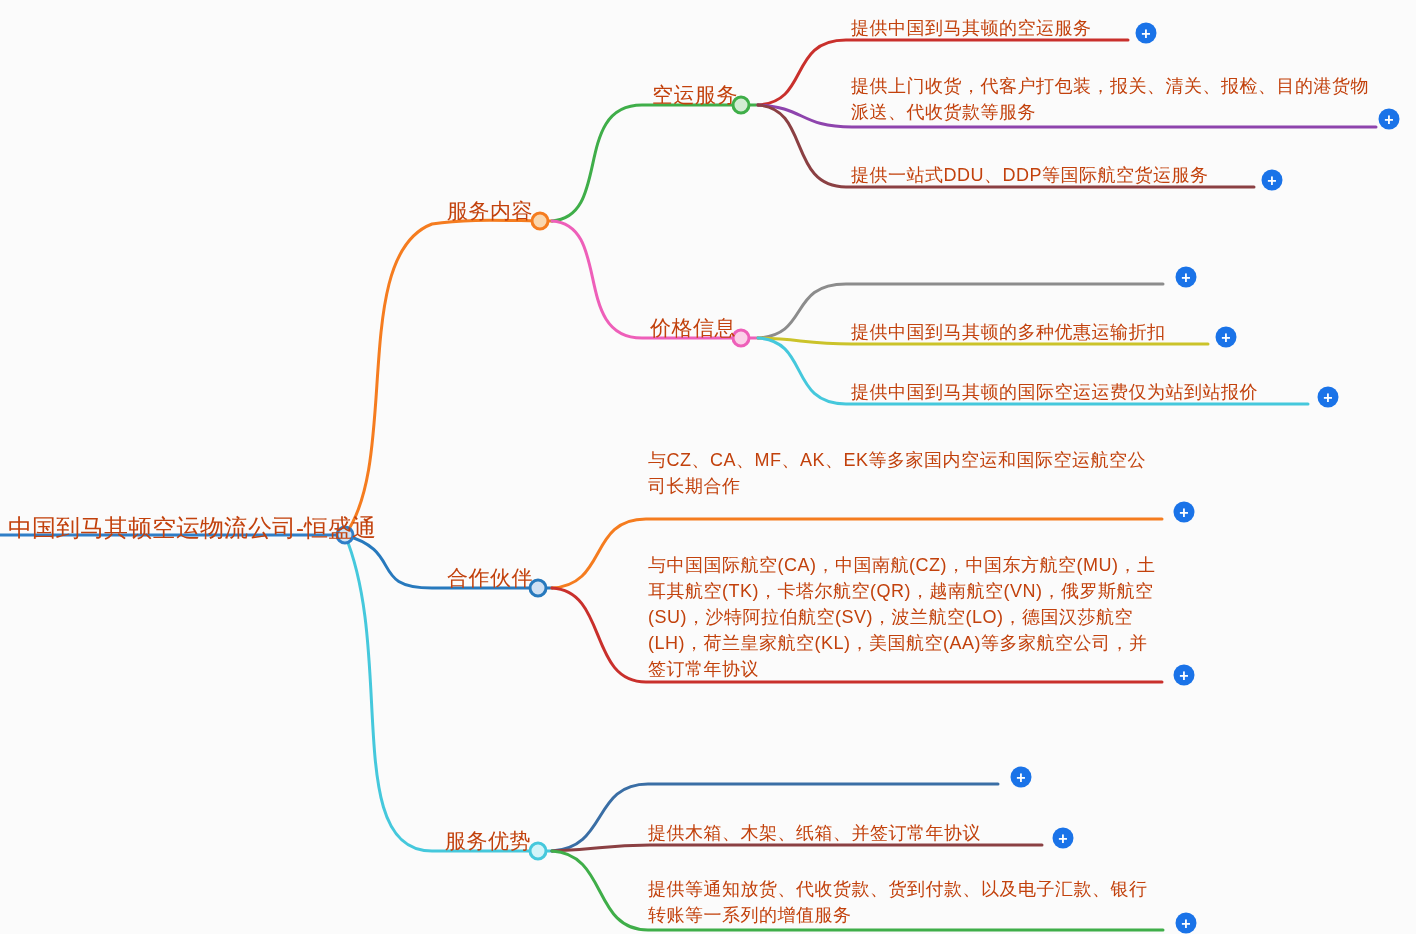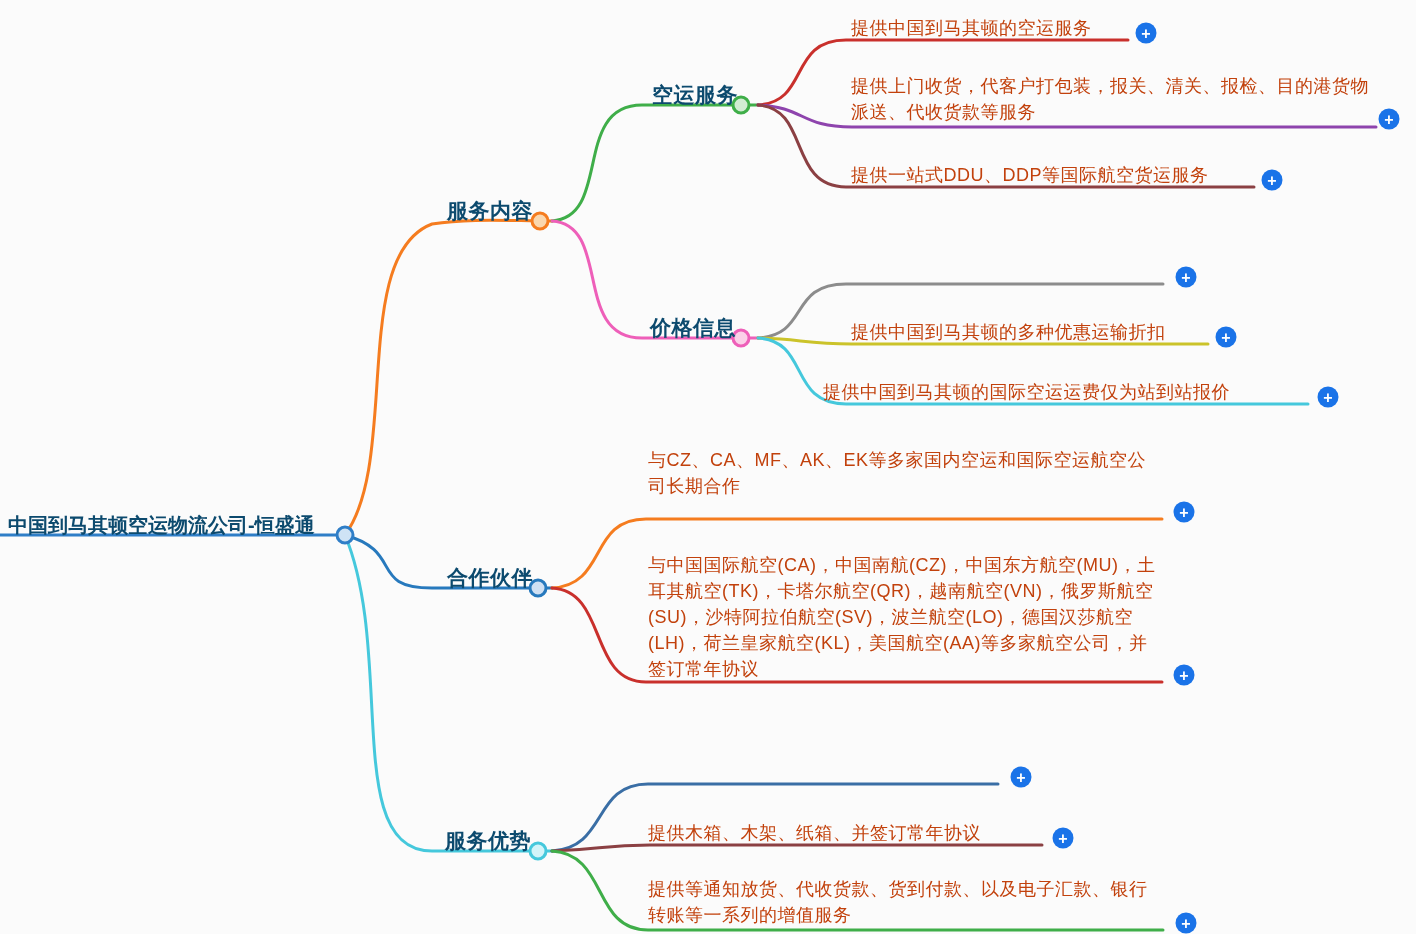--- a/index.html
+++ b/index.html
@@ -2,24 +2,24 @@
 <html><head>
 <meta charset="utf-8">
 <style>
   html,body{margin:0;padding:0;background:#fbfbfb;}
   .canvas{
     position:relative;width:1416px;height:934px;background:#fbfbfb;overflow:hidden;
     font-family:"Liberation Sans","DejaVu Sans",sans-serif;
   }
   svg.edges{position:absolute;left:0;top:0;}
   .label{
-    position:absolute;font-weight:bold;font-size:21px;color:#0c4a6e;
+    position:absolute;font-weight:normal;font-size:21px;color:#c2410c;
     white-space:nowrap;letter-spacing:0.5px;cursor:default;
   }
-  .label.root{font-size:20px;letter-spacing:0;text-align:right;}
+  .label.root{font-size:24px;letter-spacing:0;text-align:right;}
   .leaf{
     position:absolute;font-size:18px;color:#c2410c;line-height:26px;
     letter-spacing:0.5px;cursor:default;
   }
   .leaf.nowrap{white-space:nowrap;}
   .plus{
     position:absolute;width:21px;height:21px;border-radius:50%;
     background:#1a73e8;color:#fff;display:flex;align-items:center;justify-content:center;
     font-size:16px;font-weight:bold;line-height:1;
     transform:translate(-50%,-50%);cursor:pointer;user-select:none;
@@ -69,21 +69,21 @@
   <div class="label" style="left:652px;top:81px">空运服务</div>
   <div class="label" style="left:650px;top:314px">价格信息</div>
   <div class="label" style="left:447px;top:564px">合作伙伴</div>
   <div class="label" style="left:445px;top:827px">服务优势</div>
 
   <div class="leaf nowrap" style="left:851px;top:15px">提供中国到马其顿的空运服务</div>
   <div class="leaf" style="left:851px;top:73px;width:518px">提供上门收货，代客户打包装，报关、清关、报检、目的港货物派送、代收货款等服务</div>
   <div class="leaf nowrap" style="left:851px;top:162px">提供一站式DDU、DDP等国际航空货运服务</div>
 
   <div class="leaf nowrap" style="left:851px;top:319px">提供中国到马其顿的多种优惠运输折扣</div>
-  <div class="leaf nowrap" style="left:823px;top:379px">提供中国到马其顿的国际空运运费仅为站到站报价</div>
+  <div class="leaf nowrap" style="left:851px;top:379px">提供中国到马其顿的国际空运运费仅为站到站报价</div>
 
   <div class="leaf" style="left:648px;top:447px;width:508px">与CZ、CA、MF、AK、EK等多家国内空运和国际空运航空公司长期合作</div>
   <div class="leaf" style="left:648px;top:552px;width:508px">与中国国际航空(CA)，中国南航(CZ)，中国东方航空(MU)，土耳其航空(TK)，卡塔尔航空(QR)，越南航空(VN)，俄罗斯航空(SU)，沙特阿拉伯航空(SV)，波兰航空(LO)，德国汉莎航空(LH)，荷兰皇家航空(KL)，美国航空(AA)等多家航空公司，并签订常年协议</div>
 
   <div class="leaf nowrap" style="left:648px;top:820px">提供木箱、木架、纸箱、并签订常年协议</div>
   <div class="leaf" style="left:648px;top:876px;width:512px">提供等通知放货、代收货款、货到付款、以及电子汇款、银行转账等一系列的增值服务</div>
 
   <div class="plus" style="left:1146px;top:33px">+</div>
   <div class="plus" style="left:1389px;top:119px">+</div>
   <div class="plus" style="left:1272px;top:180px">+</div>

